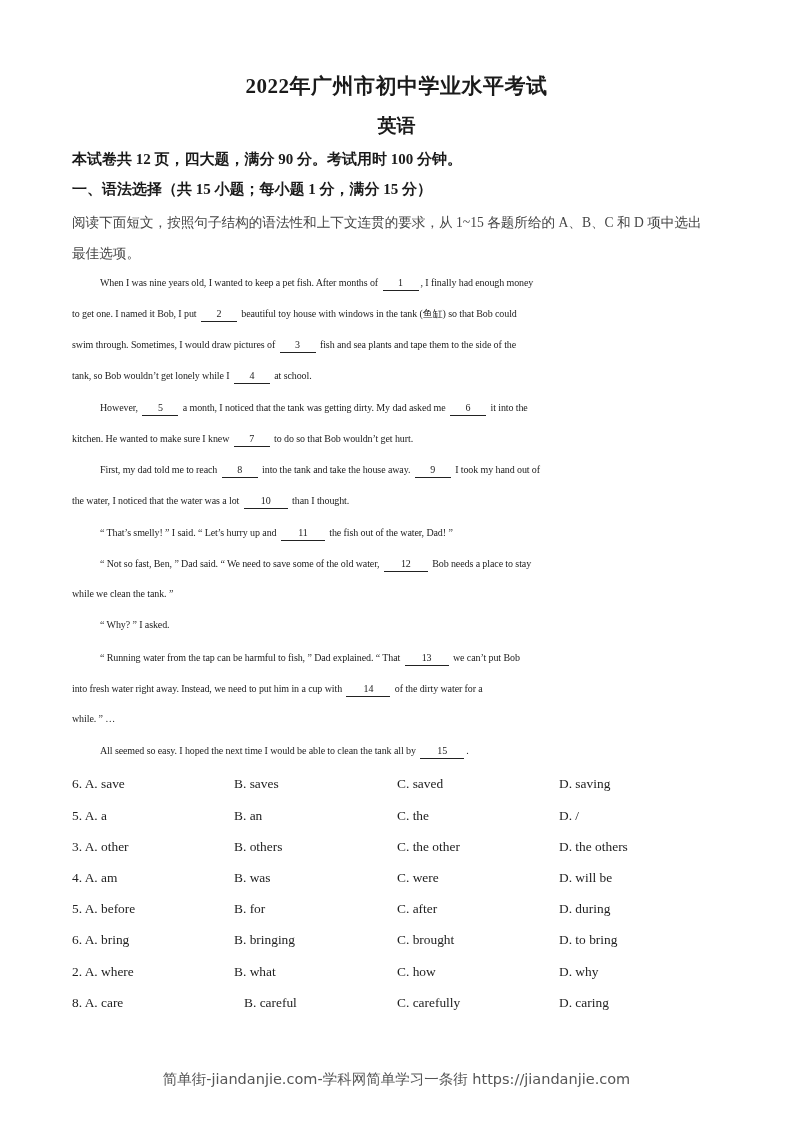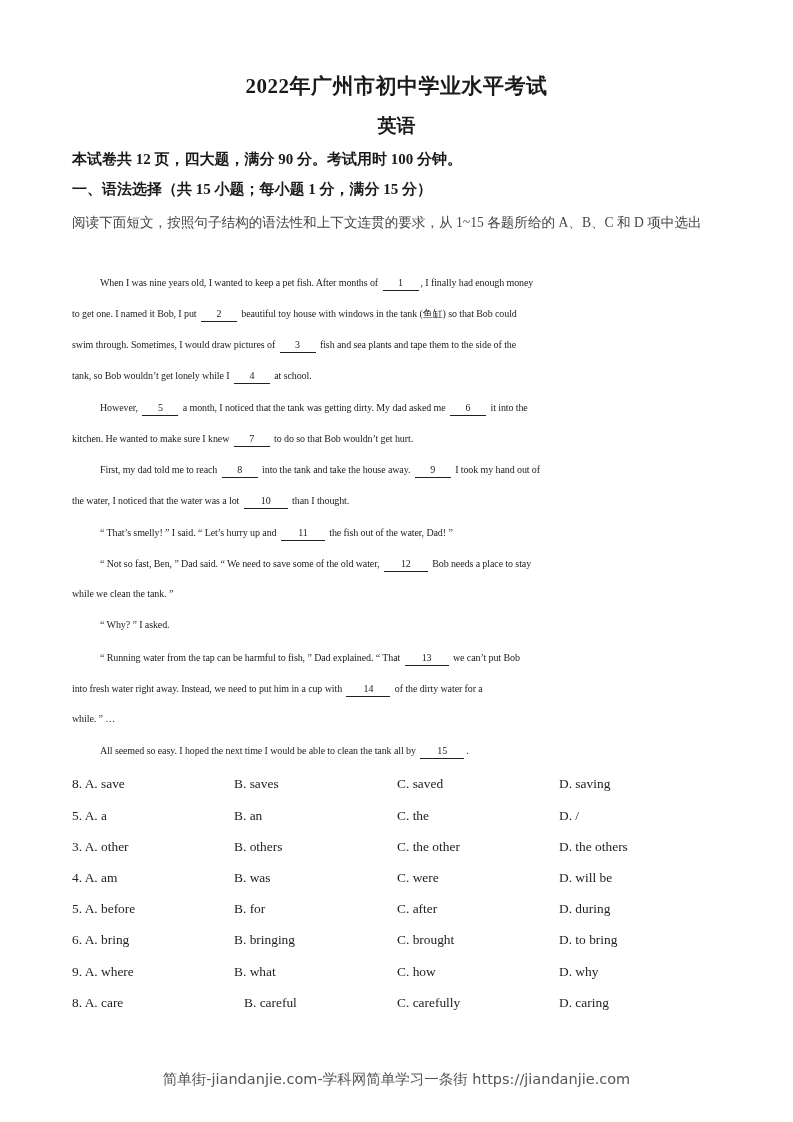--- a/index.html
+++ b/index.html
@@ -43,20 +43,21 @@
 </head>
 <body>
 
 <div class="page">
   <div class="title">2022年广州市初中学业水平考试</div>
   <div class="subtitle">英语</div>
   <div class="bold-line" style="top:150px;">本试卷共 12 页，四大题，满分 90 分。考试用时 100 分钟。</div>
   <div class="bold-line" style="top:180px;">一、语法选择（共 15 小题；每小题 1 分，满分 15 分）</div>
   <div class="instr">
     <div>阅读下面短文，按照句子结构的语法性和上下文连贯的要求，从 1~15 各题所给的 A、B、C 和 D 项中选出</div>
+    <div>最佳选项。</div>
   </div>
 
   <div id="passage">
       <div class="line indent" style="top: 276px;"><span>When I was nine years old, I wanted to keep a pet fish. After months of </span><span class="blank" style="width: 36px;">1</span><span>, I finally had enough money</span></div>
       <div class="line" style="top: 307px;"><span>to get one. I named it Bob, I put </span><span class="blank" style="width: 36px;">2</span><span> beautiful toy house with windows in the tank (鱼缸) so that Bob could</span></div>
       <div class="line" style="top: 338px;"><span>swim through. Sometimes, I would draw pictures of </span><span class="blank" style="width: 36px;">3</span><span> fish and sea plants and tape them to the side of the</span></div>
       <div class="line" style="top: 369px;"><span>tank, so Bob wouldn’t get lonely while I </span><span class="blank" style="width: 36px;">4</span><span> at school.</span></div>
       <div class="line indent" style="top: 401px;"><span>However, </span><span class="blank" style="width: 36px;">5</span><span> a month, I noticed that the tank was getting dirty. My dad asked me</span><span> </span><span class="blank" style="width: 36px;">6</span><span> it into the</span></div>
       <div class="line" style="top: 432px;"><span>kitchen. He wanted to make sure I knew </span><span class="blank" style="width: 36px;">7</span><span> to do so that Bob wouldn’t get hurt.</span></div>
       <div class="line indent" style="top: 463px;"><span>First, my dad told me to reach </span><span class="blank" style="width: 36px;">8</span><span> into the tank and take the house away.</span><span> </span><span class="blank" style="width: 36px;">9</span><span> I took my hand out of</span></div>
@@ -65,21 +66,21 @@
       <div class="line indent" style="top: 557px;"><span>“ Not so fast, Ben, ” Dad said. “ We need to save some of the old water, </span><span class="blank" style="width: 44px;">12</span><span> Bob needs a place to stay</span></div>
       <div class="line" style="top: 588px;"><span>while we clean the tank. ”</span></div>
       <div class="line indent" style="top: 619px;"><span>“ Why? ” I asked.</span></div>
       <div class="line indent" style="top: 651px;"><span>“ Running water from the tap can be harmful to fish, ” Dad explained. “ That </span><span class="blank" style="width: 44px;">13</span><span> we can’t put Bob</span></div>
       <div class="line" style="top: 682px;"><span>into fresh water right away. Instead, we need to put him in a cup with </span><span class="blank" style="width: 44px;">14</span><span> of the dirty water for a</span></div>
       <div class="line" style="top: 713px;"><span>while. ” …</span></div>
       <div class="line indent" style="top: 744px;"><span>All seemed so easy. I hoped the next time I would be able to clean the tank all by </span><span class="blank" style="width: 44px;">15</span><span>.</span></div>
     </div>
   <div id="questions">
       <div class="opt-row" style="top: 776px;">
-        <span class="opt" style="left: 0px;">8. A. save</span>
+        <span class="opt" style="left: 0px;">6. A. save</span>
         <span class="opt" style="left: 162px;">B. saves</span>
         <span class="opt" style="left: 325px;">C. saved</span>
         <span class="opt" style="left: 487px;">D. saving</span>
       </div>
       <div class="opt-row" style="top: 808px;">
         <span class="opt" style="left: 0px;">5. A. a</span>
         <span class="opt" style="left: 162px;">B. an</span>
         <span class="opt" style="left: 325px;">C. the</span>
         <span class="opt" style="left: 487px;">D. /</span>
       </div>
@@ -101,21 +102,21 @@
         <span class="opt" style="left: 325px;">C. after</span>
         <span class="opt" style="left: 487px;">D. during</span>
       </div>
       <div class="opt-row" style="top: 932px;">
         <span class="opt" style="left: 0px;">6. A. bring</span>
         <span class="opt" style="left: 162px;">B. bringing</span>
         <span class="opt" style="left: 325px;">C. brought</span>
         <span class="opt" style="left: 487px;">D. to bring</span>
       </div>
       <div class="opt-row" style="top: 964px;">
-        <span class="opt" style="left: 0px;">9. A. where</span>
+        <span class="opt" style="left: 0px;">2. A. where</span>
         <span class="opt" style="left: 162px;">B. what</span>
         <span class="opt" style="left: 325px;">C. how</span>
         <span class="opt" style="left: 487px;">D. why</span>
       </div>
       <div class="opt-row" style="top: 995px;">
         <span class="opt" style="left: 0px;">8. A. care</span>
         <span class="opt" style="left: 172px;">B. careful</span>
         <span class="opt" style="left: 325px;">C. carefully</span>
         <span class="opt" style="left: 487px;">D. caring</span>
       </div>

